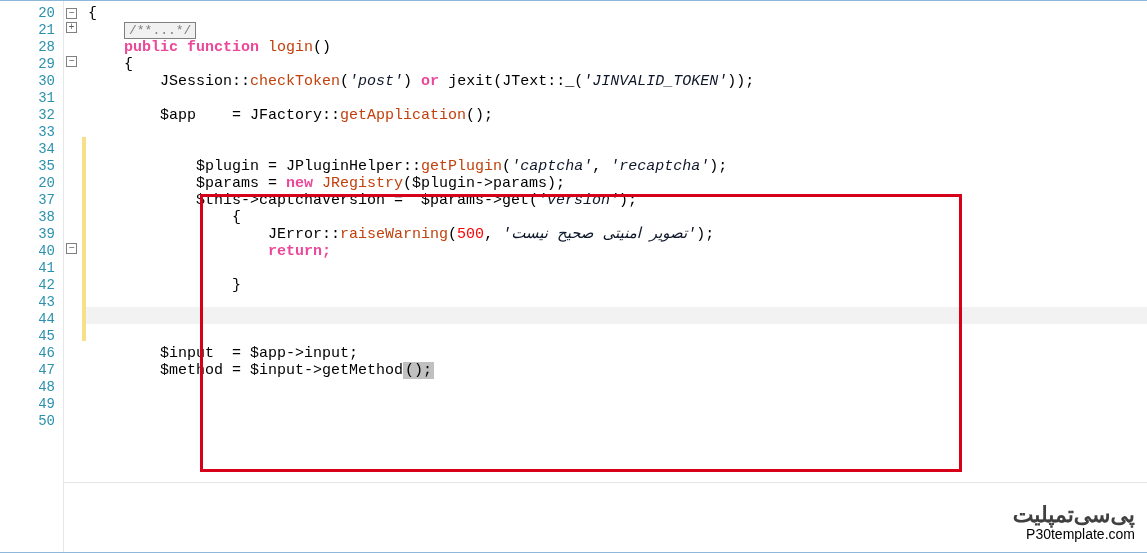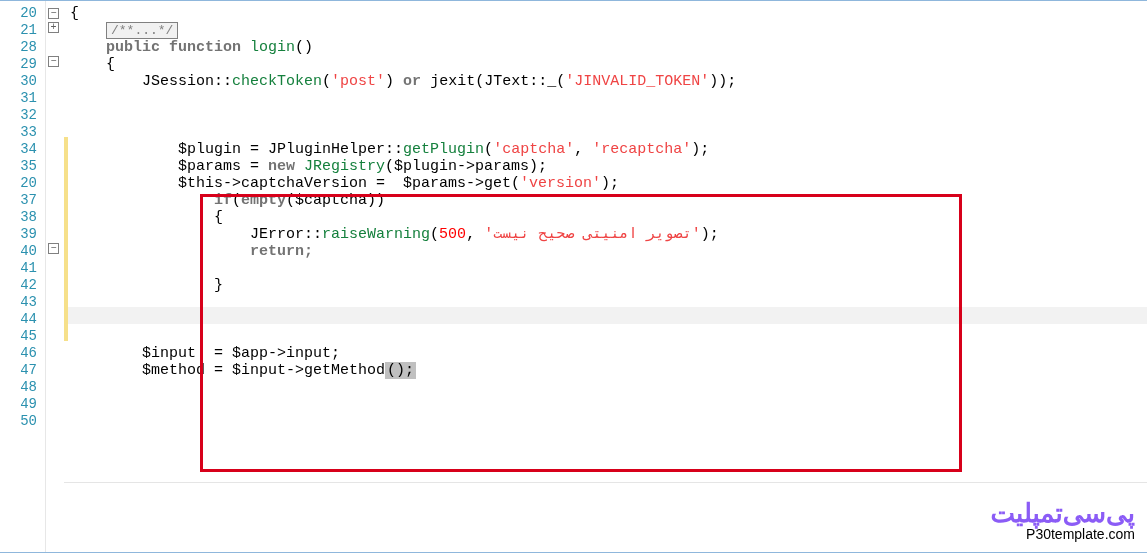--- a/index.html
+++ b/index.html
@@ -8,21 +8,21 @@
   font-size: 15px;
   background:#fff;
   width:1147px; height:553px;
   overflow:hidden;
   position:relative;
   border-top:1px solid #8fb7dc;
   border-bottom:1px solid #8fb7dc;
 }
 .editor { display:flex; height:100%; }
 .gutter {
-  width:46px; background:#fff; border-right:1px solid #e7e7e7;
+  width:64px; background:#fff; border-right:1px solid #e7e7e7;
   padding-top:4px; user-select:none;
 }
 .gutter .ln {
   height:17px; line-height:17px; text-align:right;
   padding-right:8px; font-size:14px; color:#2b91af;
 }
 .fold-col {
   width:18px; background:#fff; padding-top:4px; user-select:none;
 }
 .fold {
@@ -31,23 +31,23 @@
   color:#606060; margin:3px auto 3px 2px;
 }
 .fold-sp { height:17px; }
 .code { flex:1; padding:4px 0 0 6px; position:relative; }
 .line { height:17px; line-height:17px; white-space:pre; }
 .mod-bar {
   position:absolute; left:0; top:0; width:4px;
 }
 .mb { position:absolute; left:0; width:4px; background:#f6e08a; }
 
-.kw { color:#737373; font-weight:bold; }
-.fn { color:#15803d; }
-.str { color:#ef4444; }
+.kw { color:#ec4899; font-weight:bold; }
+.fn { color:#c2410c; }
+.str { color:#0f172a;font-style:italic; }
 .num { color:#ff0000; }
 .op { color:#000; }
 .hl-grey { background:#c0c0c0; padding:0 2px; }
 .comment-fold {
   background:#f1f1f1; border:1px solid #808080; color:#808080;
   padding:0 4px; font-size:13px;
 }
 .redbox {
   position:absolute; border:3px solid #d7001a;
   left:200px; top:193px; width:762px; height:278px;
@@ -57,21 +57,21 @@
   position:absolute; left:0; right:0; height:17px; background:#f2f2f2;
 }
 .sep-line {
   position:absolute; left:64px; right:0; height:1px; background:#e5e5e5;
 }
 .watermark {
   position:absolute; right:12px; bottom:10px; text-align:right;
   font-family: Tahoma, Arial, sans-serif;
 }
 .watermark .logo {
-  font-size:26px; font-weight:900; color:#8b5cf6;
+  font-size:22px; font-weight:900; color:#404040;
   letter-spacing:-1px; line-height:1;
 }
 .watermark .url { font-size:14px; color:#000; letter-spacing:0; }
 </style>
 </head>
 <body>
 
 <div class="editor">
   <div class="gutter" id="gutter">
       <div class="ln">20</div>
@@ -124,26 +124,26 @@
     <div class="mod-bar">
       <div class="mb" style="top:136px;height:204px;"></div>
     </div>
 
     <div class="line"><span class="op">{</span></div>
     <div class="line">    <span class="comment-fold">/**...*/</span></div>
     <div class="line">    <span class="kw">public function </span><span class="fn">login</span><span class="op">()</span></div>
     <div class="line">    <span class="op">{</span></div>
     <div class="line">        <span>JSession</span><span class="op">::</span><span class="fn">checkToken</span><span>(</span><span class="str">'post'</span><span>) </span><span class="kw">or </span><span>jexit</span><span>(JText</span><span>::</span><span>_</span><span>(</span><span class="str">'JINVALID_TOKEN'</span><span>));</span></div>
     <div class="line"><span></span></div>
+    <div class="line">        <span>$app    = JFactory</span><span>::</span><span class="fn">getApplication</span><span>();</span></div>
     <div class="line"><span></span></div>
     <div class="line"><span></span></div>
     <div class="line">            <span>$plugin = JPluginHelper</span><span>::</span><span class="fn">getPlugin</span><span>(</span><span class="str">'captcha'</span><span>, </span><span class="str">'recaptcha'</span><span>);</span></div>
     <div class="line">            <span>$params = </span><span class="kw">new </span><span class="fn">JRegistry</span><span>($plugin-&gt;params);</span></div>
     <div class="line">            <span>$this-&gt;captchaVersion =  $params-&gt;get(</span><span class="str">'version'</span><span>);</span></div>
-    <div class="line">                <span class="kw">if</span><span>(</span><span class="kw">empty</span><span>($captcha))</span></div>
     <div class="line">                <span>{</span></div>
     <div class="line">                    <span>JError</span><span>::</span><span class="fn">raiseWarning</span><span>(</span><span class="num">500</span><span>, </span><span dir="rtl" class="str">'تصویر امنیتی صحیح نیست'</span><span>);</span></div>
     <div class="line">                    <span class="kw">return;</span></div>
     <div class="line"><span></span></div>
     <div class="line">                <span>}</span></div>
     <div class="line"><span></span></div>
     <div class="line"><span></span></div>
     <div class="line"><span></span></div>
     <div class="line">        <span>$input  = $app-&gt;input;</span></div>
     <div class="line">        <span>$method = $input-&gt;getMethod</span><span class="hl-grey">();</span></div>

